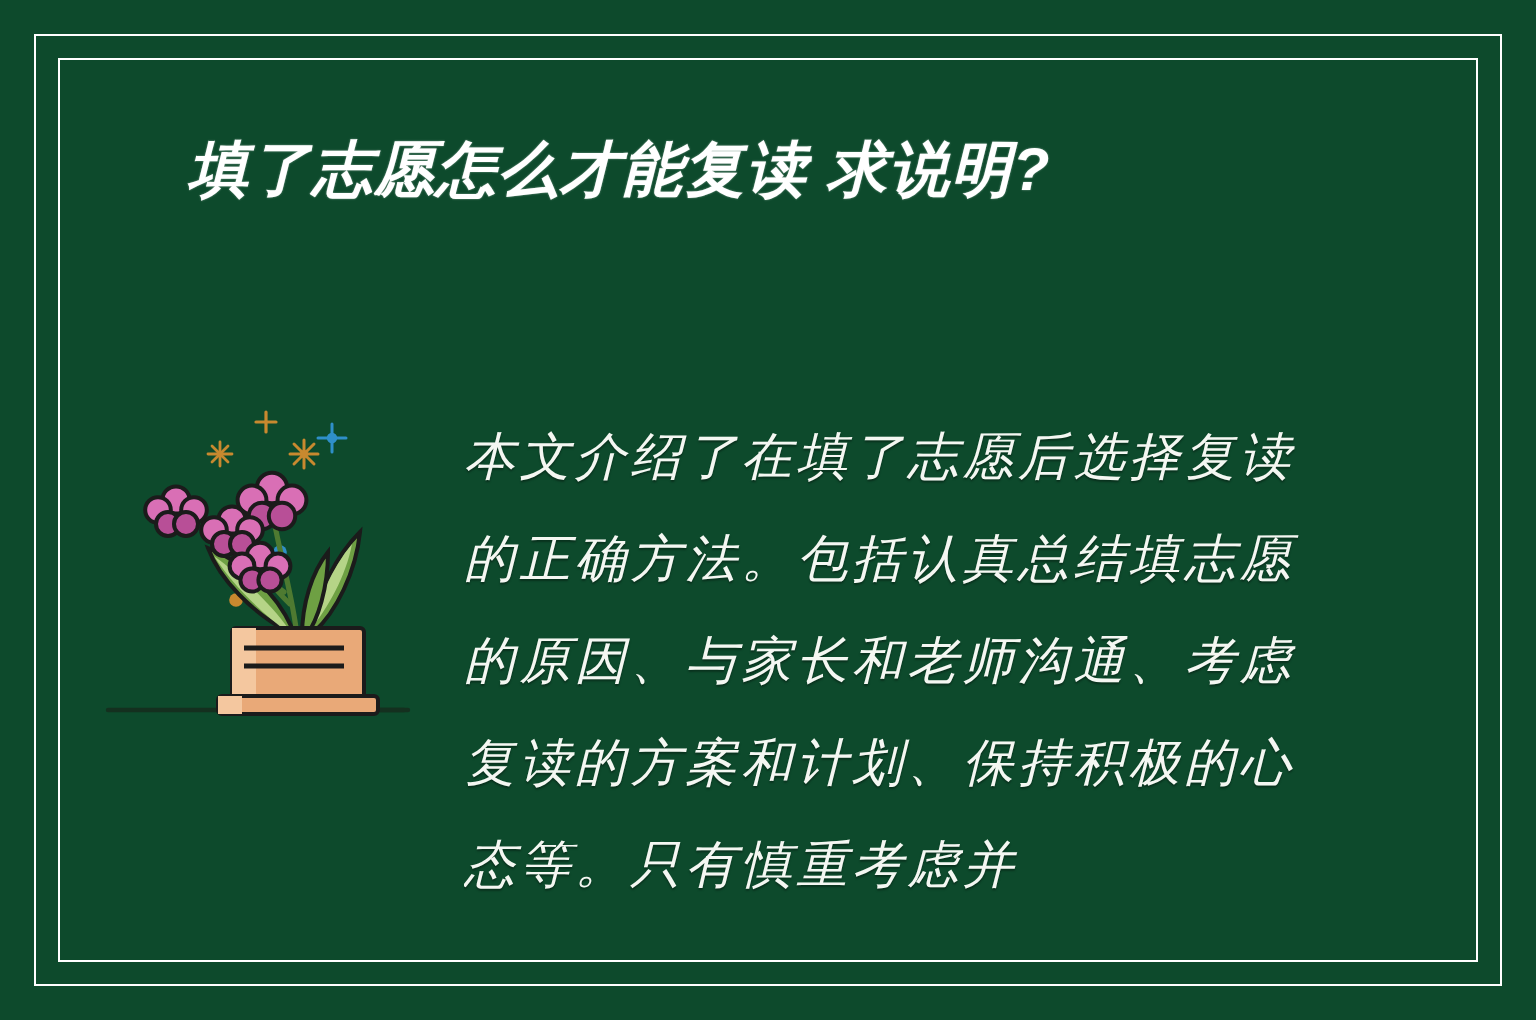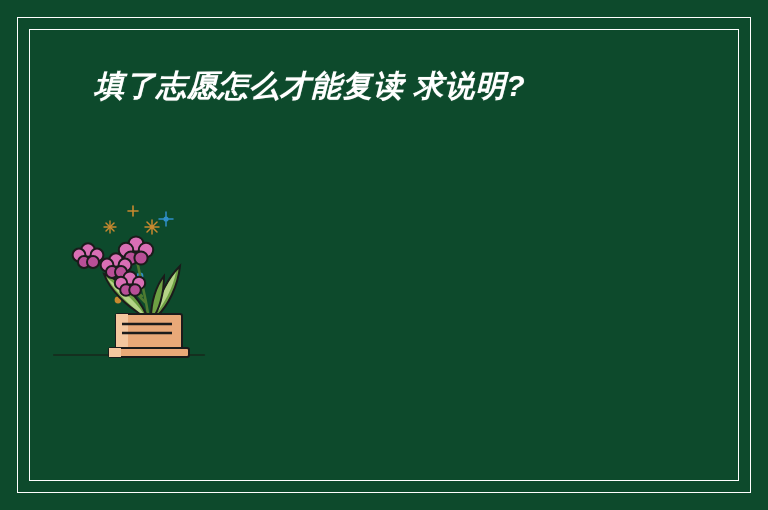--- a/index.html
+++ b/index.html
@@ -165,14 +165,15 @@
         <rect x="64" y="122" width="66" height="36" rx="2" fill="#e9a978" stroke="#1b1b1b" stroke-width="2"></rect>
         <rect x="64" y="122" width="12" height="36" fill="#f4c79f" stroke="none"></rect>
         <line x1="70" y1="132" x2="120" y2="132" stroke="#1b1b1b" stroke-width="2.4"></line>
         <line x1="70" y1="141" x2="120" y2="141" stroke="#1b1b1b" stroke-width="2.4"></line>
         <rect x="57" y="156" width="80" height="9" rx="2" fill="#e9a978" stroke="#1b1b1b" stroke-width="2"></rect>
         <rect x="57" y="156" width="12" height="9" fill="#f4c79f" stroke="none"></rect>
       </g>
     </svg>
   </div>
 
+  <p id="body-text">本文介绍了在填了志愿后选择复读的正确方法。包括认真总结填志愿的原因、与家长和老师沟通、考虑复读的方案和计划、保持积极的心态等。只有慎重考虑并</p>
 
 </div>
 
 </body></html>

